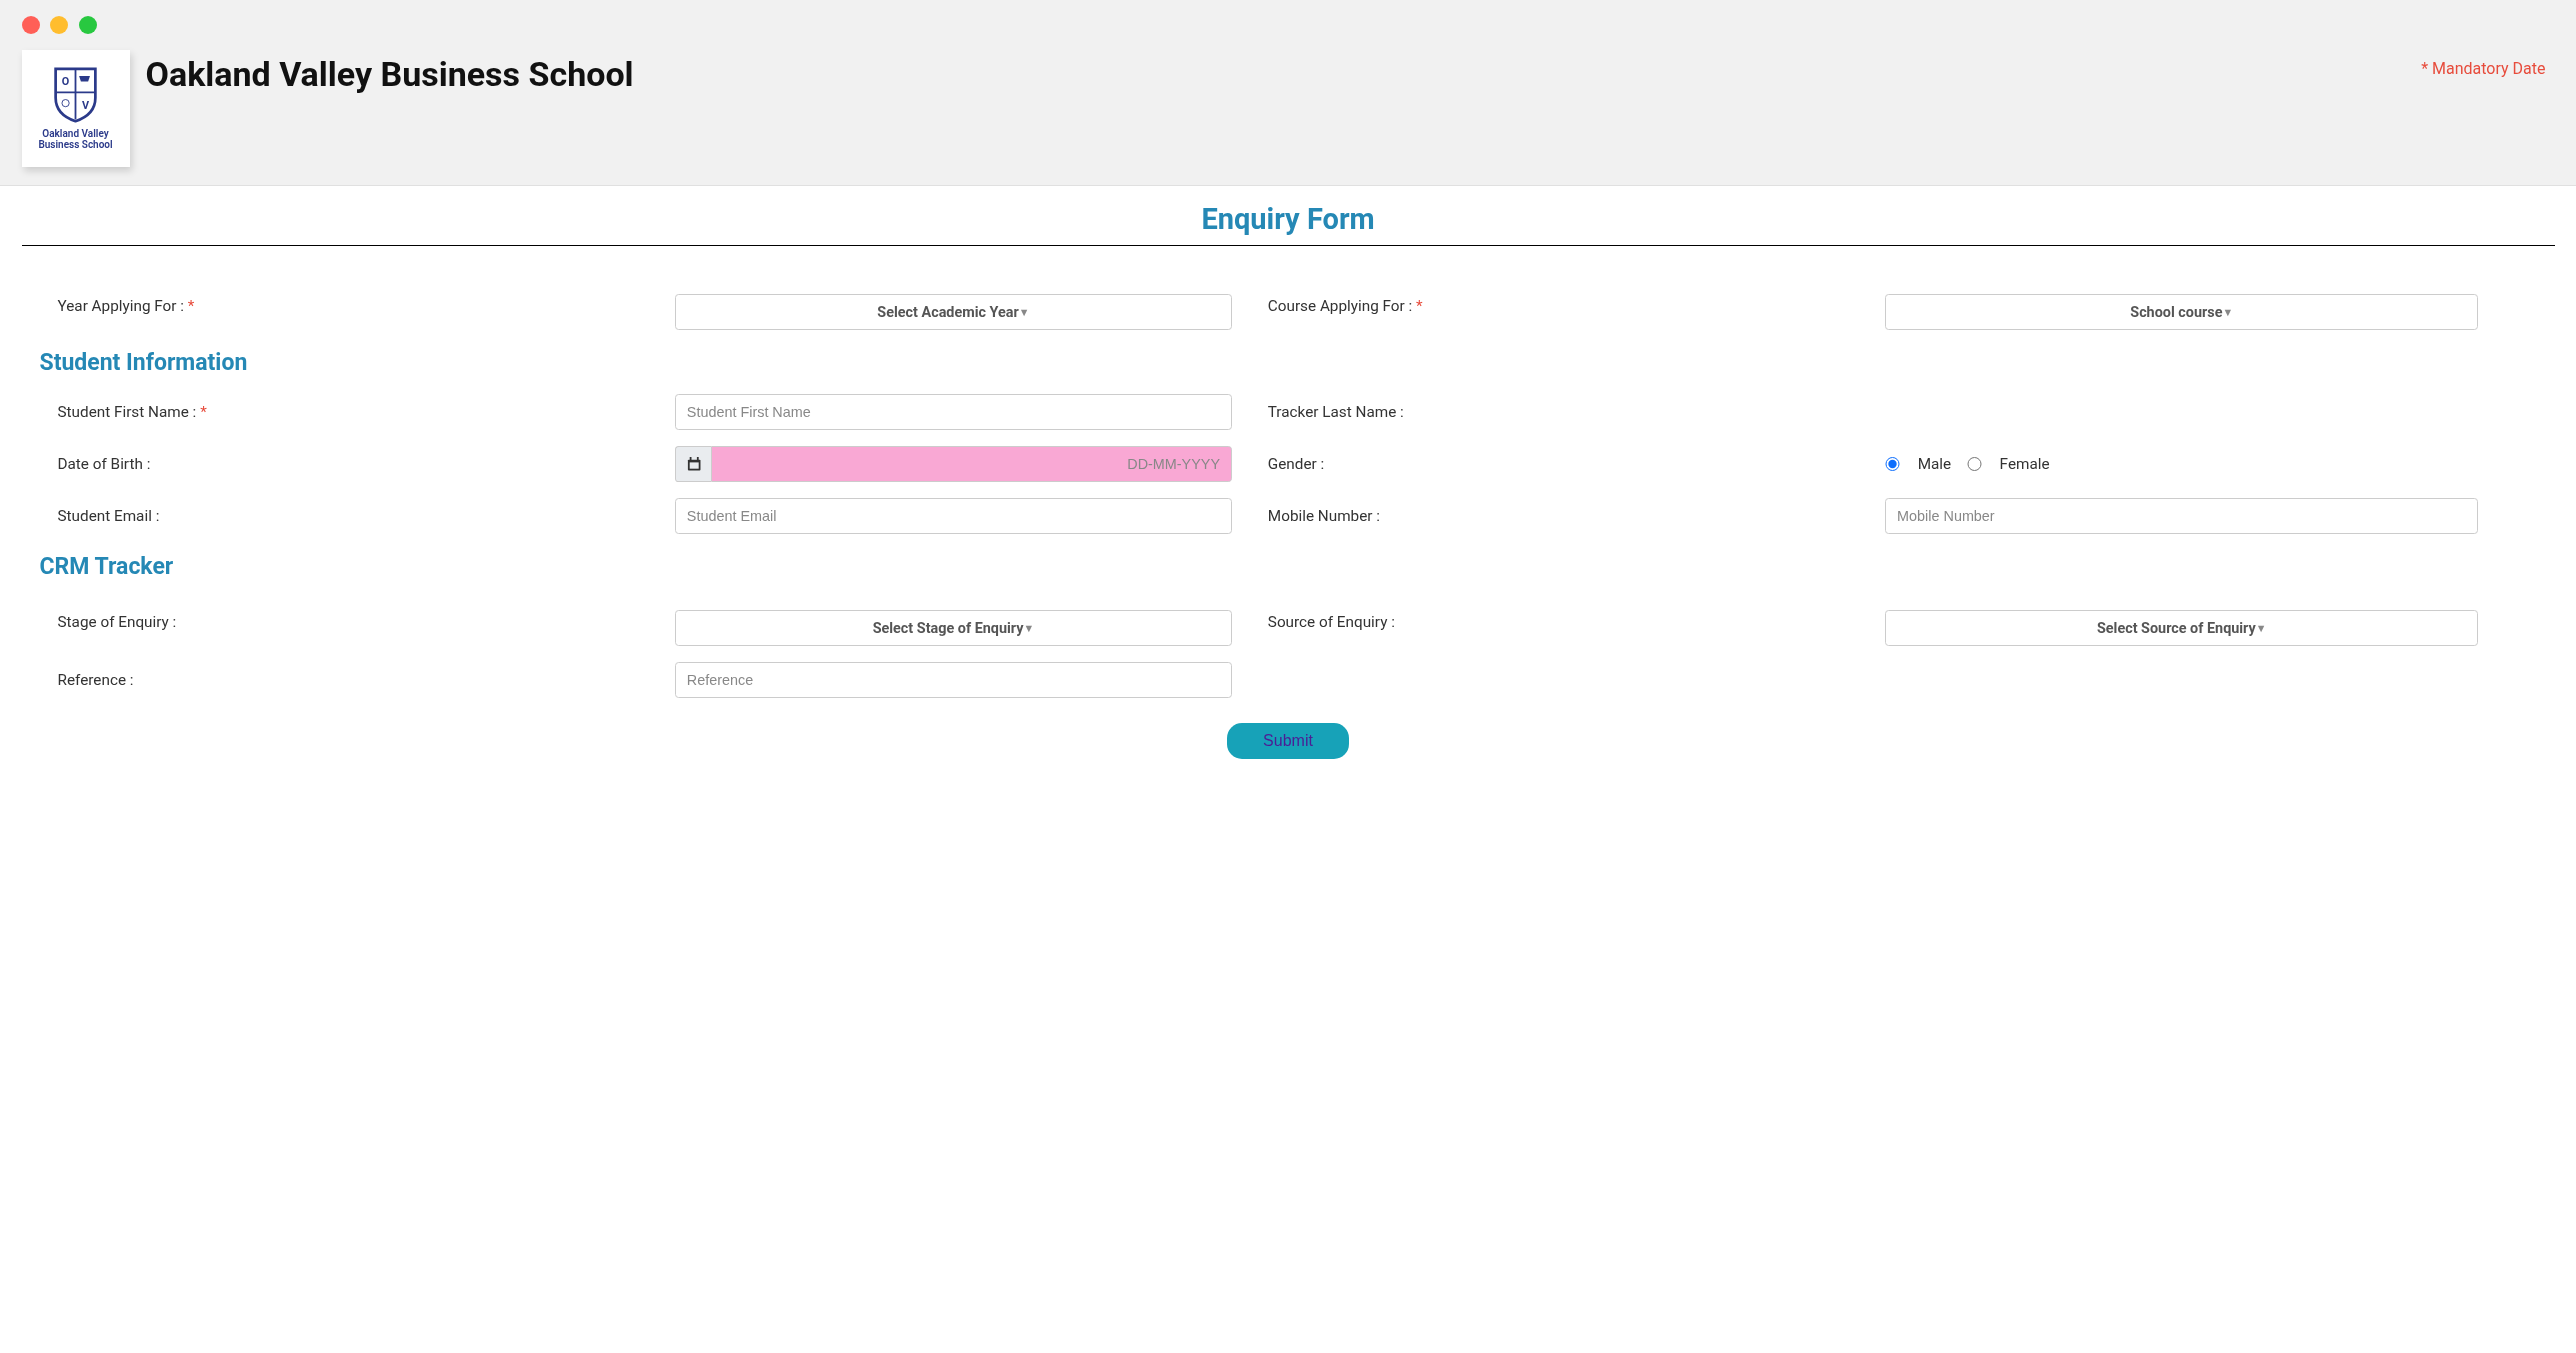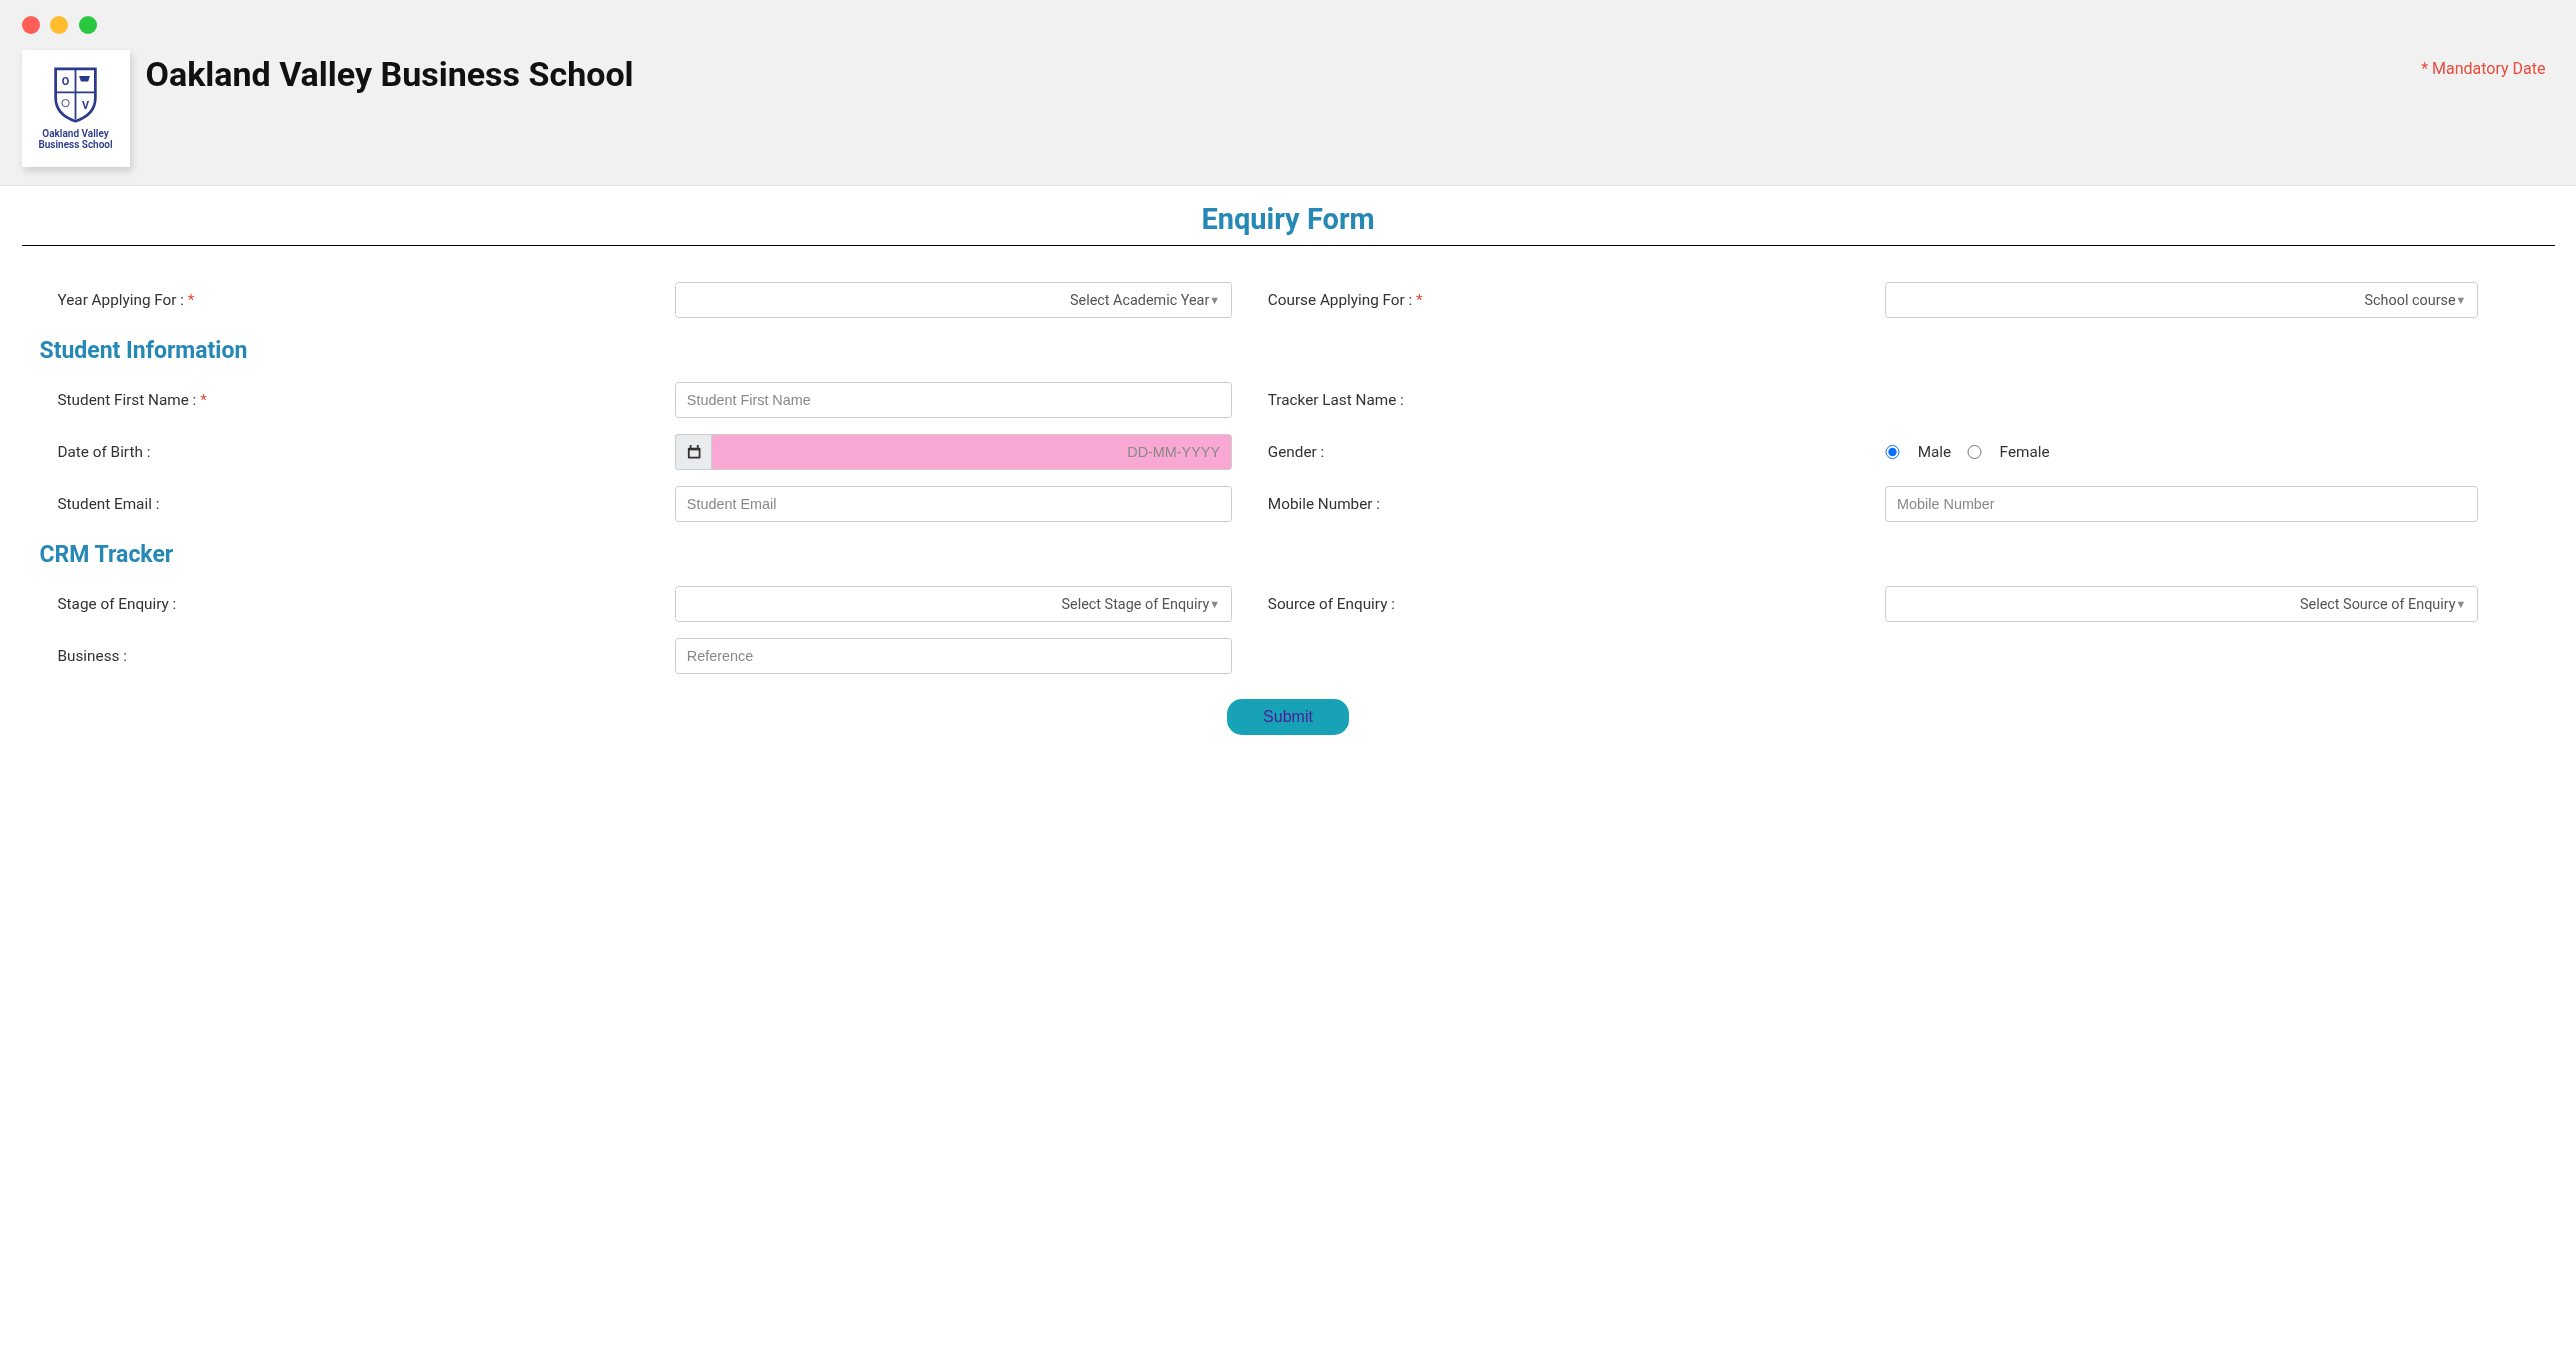--- a/index.html
+++ b/index.html
@@ -135,23 +135,24 @@
       color: #555;
       background: #fff;
       height: 36px;
     }
     .form-control::placeholder {
       color: #888;
     }
     .form-select {
       display: flex;
       align-items: center;
-      justify-content: flex-end;
+      justify-content: center;
       cursor: pointer;
-      font-weight: 400;
+      font-weight: 700;
+      margin-top: 12px;
     }
     .select-caret {
       color: #888;
       font-size: 10.8px;
     }
     .date-group {
       display: flex;
       width: 100%;
     }
     .date-icon-box {
@@ -324,21 +325,21 @@
     <div class="col-label2">Source of Enquiry :</div>
     <div class="col-input2">
       <div class="form-select">
         <span>Select Source of Enquiry</span>
         <span class="select-caret">▼</span>
       </div>
     </div>
   </div>
 
   <div class="form-row">
-    <div class="col-label">Business :</div>
+    <div class="col-label">Reference :</div>
     <div class="col-input">
       <input type="text" class="form-control" placeholder="Reference" style="">
     </div>
   </div>
 
   <div class="submit-wrap">
     <button class="submit-btn">Submit</button>
   </div>
 </div>
 

